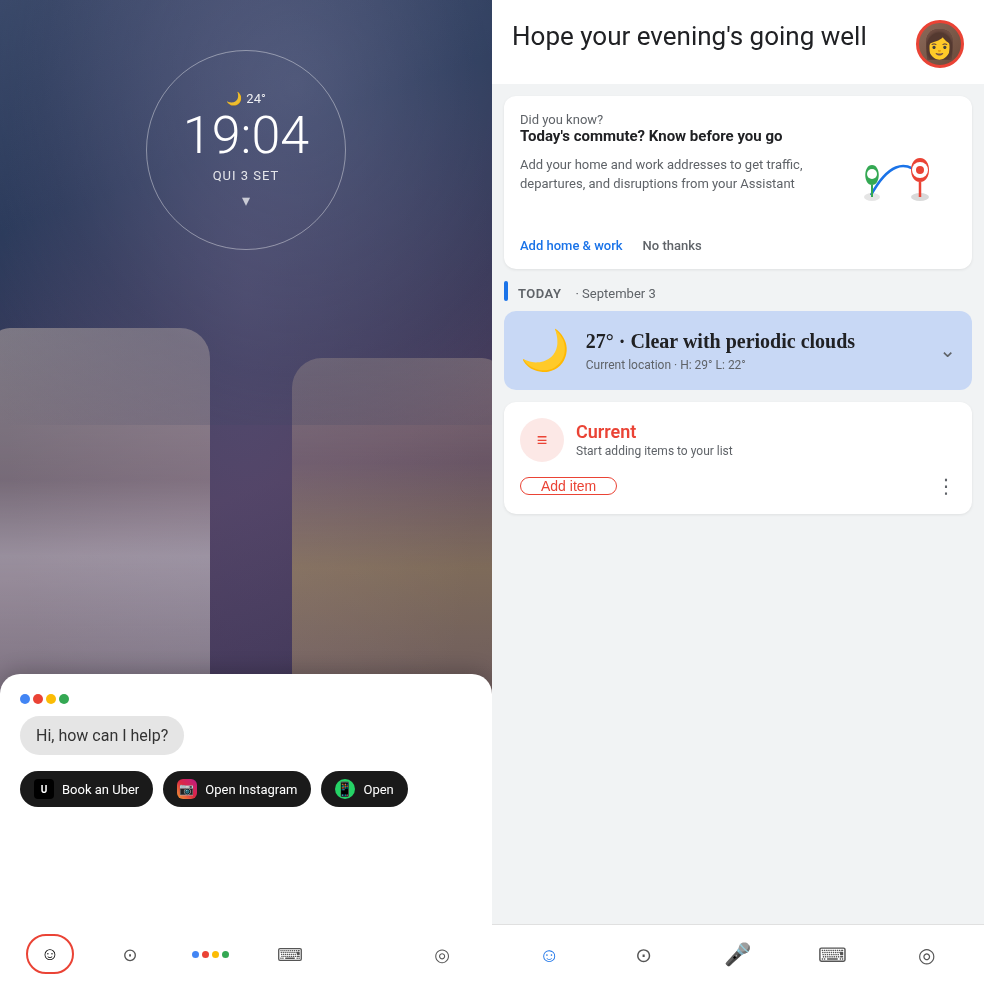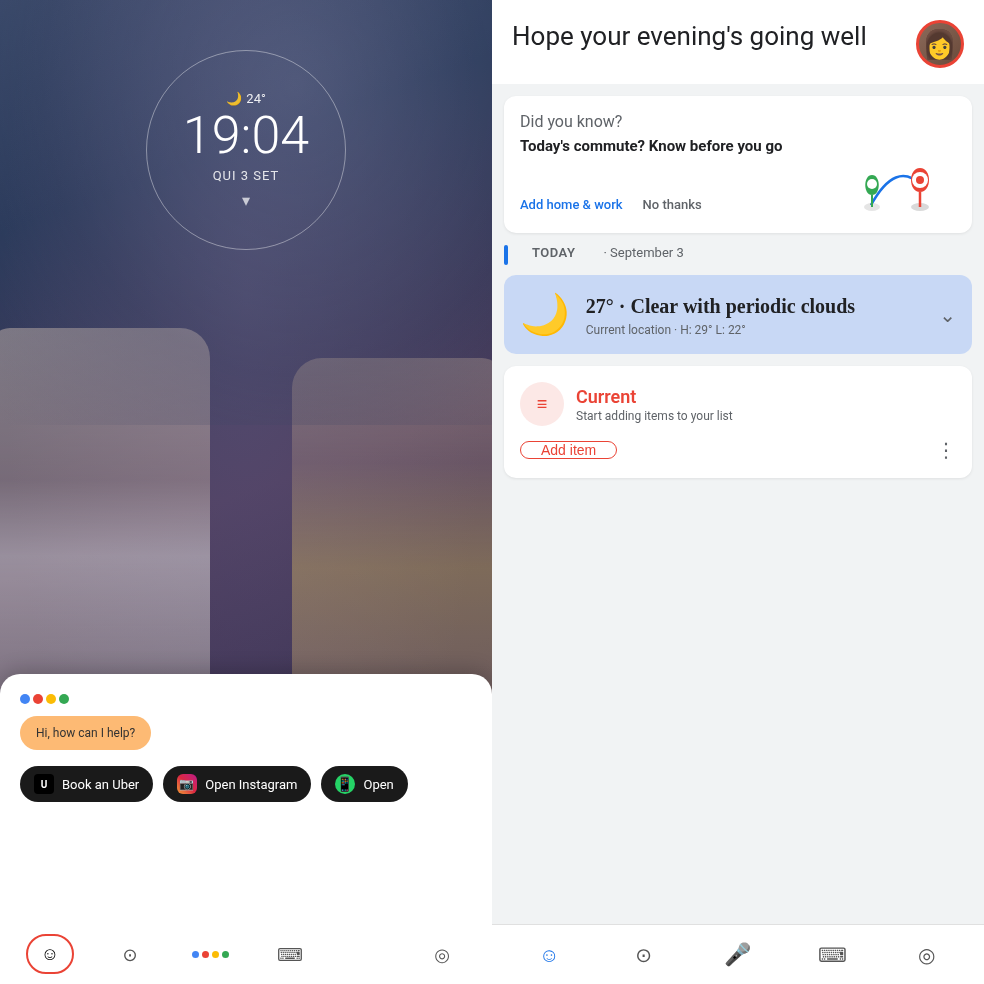--- a/index.html
+++ b/index.html
@@ -152,23 +152,23 @@
       width: 10px;
       height: 10px;
       border-radius: 50%;
     }
     .dot-blue { background: #4285F4; }
     .dot-red { background: #EA4335; }
     .dot-yellow { background: #FBBC05; }
     .dot-green { background: #34A853; }
 
     .assistant-greeting {
-      font-size: 12px;
+      font-size: 16px;
       color: #333;
-      background: #fdba74;
+      background: #e5e5e5;
       padding: 10px 16px;
       border-radius: 20px;
       display: inline-block;
       margin-bottom: 16px;
     }
 
     .quick-actions {
       display: flex;
       gap: 10px;
       overflow: hidden;
@@ -292,23 +292,22 @@
     
     .card {
       background: white;
       border-radius: 12px;
       padding: 16px;
       margin-bottom: 12px;
       box-shadow: 0 1px 3px rgba(0,0,0,0.08);
     }
 
     .card-label {
-      font-size: 16px;
-      color: #5f6368;
-      margin-bottom: 6px;
+      font-size: 13px;
+      color: #5f6368;
     }
     .card-title {
       font-size: 15px;
       font-weight: 700;
       color: #202124;
       margin-bottom: 8px;
       line-height: 1.3;
     }
     .card-desc {
       font-size: 13px;
@@ -344,22 +343,22 @@
       cursor: pointer;
       margin-top: 32px;
     }
     .card-action-link.neutral {
       color: #5f6368;
     }
 
     
     .section-header {
       display: flex;
-      align-items: flex-start;
-      gap: 24px;
+      align-items: flex-end;
+      gap: 10px;
       margin: 8px 0 10px 0;
     }
     .section-accent {
       width: 4px;
       height: 20px;
       background: #1a73e8;
       border-radius: 2px;
     }
     .section-title {
       font-size: 13px;
@@ -590,20 +589,21 @@
     </div>
   </div>
 
   <div class="right-content">
 
     <div class="card">
       <div class="card-label">Did you know?</div>
       <div class="commute-card-inner">
         <div class="commute-text">
           <div class="card-title">Today's commute? Know before you go</div>
+          <div class="card-desc">Add your home and work addresses to get traffic, departures, and disruptions from your Assistant</div>
           <div class="card-actions">
             <span class="card-action-link">Add home &amp; work</span>
             <span class="card-action-link neutral">No thanks</span>
           </div>
         </div>
         <div class="commute-visual">
 
           <svg width="100" height="75" viewBox="0 0 100 75">
 
             <path d="M25 65 Q50 20 75 45" stroke="#1a73e8" stroke-width="2.5" fill="none" stroke-dasharray="none"></path>

